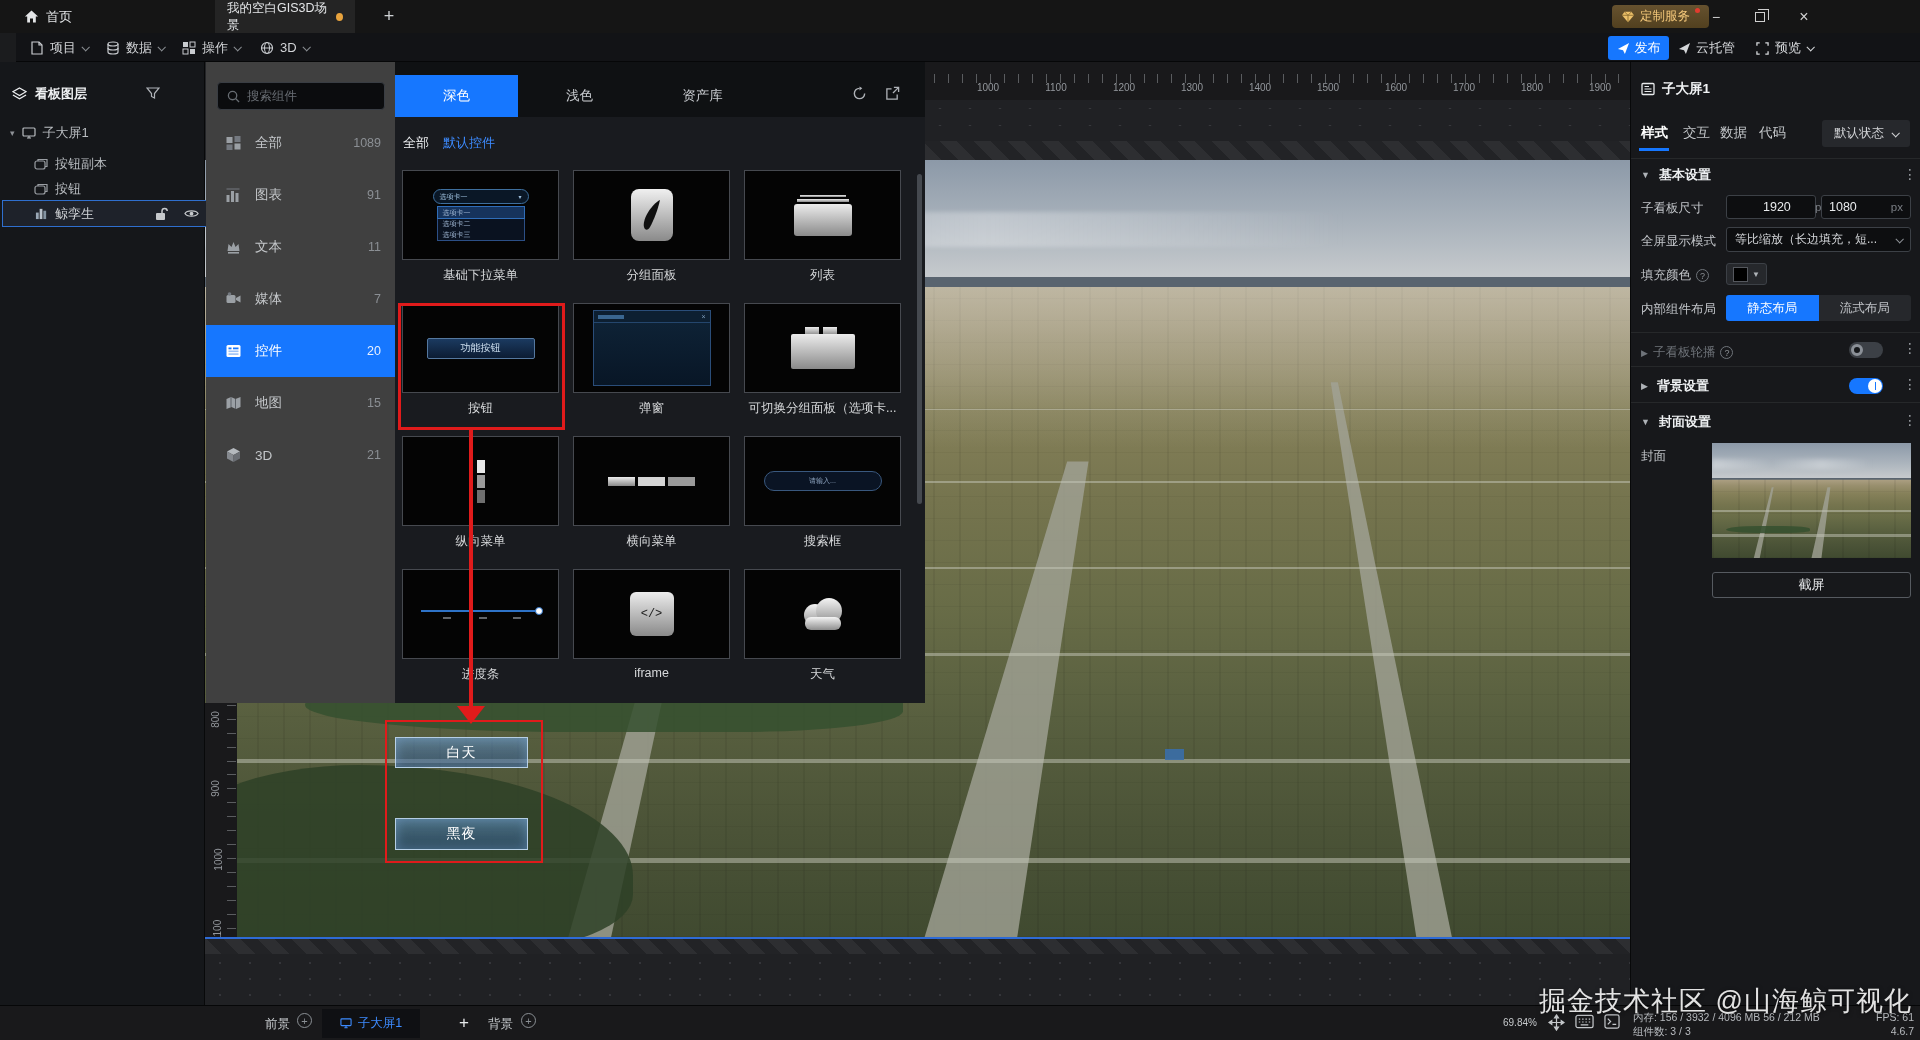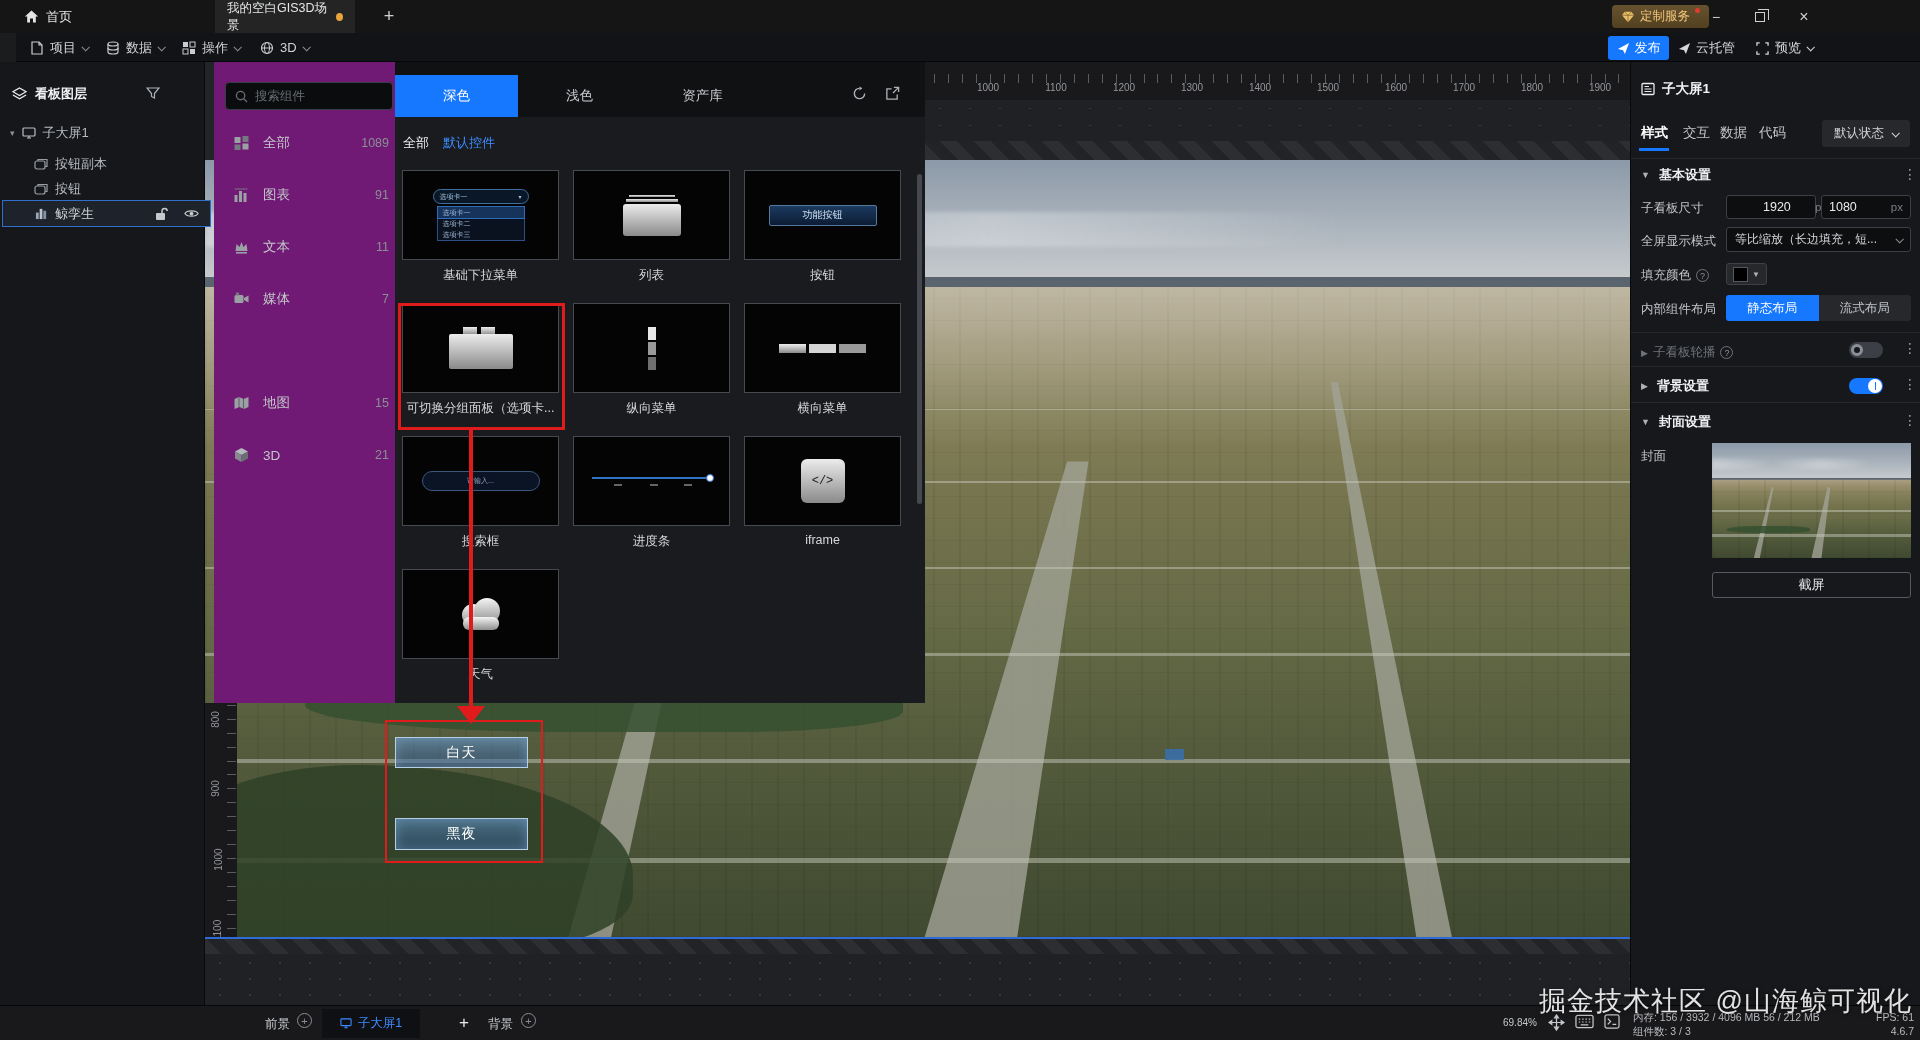--- a/index.html
+++ b/index.html
@@ -63,21 +63,21 @@
   .belowband::before { content:""; position:absolute; left:0; top:0; width:100%; height:15px; background:repeating-linear-gradient(45deg,#2d2e31 0 12px,#222326 12px 24px); }
 
   
   #layers { position:absolute; left:0; top:0; width:205px; height:943px; background:#15171a; border-right:1px solid #08090a; z-index:10; }
   .lp-header { position:absolute; left:12px; top:23px; display:flex; align-items:center; gap:8px; color:#eef0f2; font-size:13px; font-weight:bold; }
   .lp-filter { position:absolute; left:146px; top:24px; }
   .tree-item { position:absolute; display:flex; align-items:center; gap:7px; color:#b9bdc1; font-size:13px; }
   .tree-sel { position:absolute; left:2px; top:138px; width:209px; height:27px; background:#1e222a; border:1px solid #2f6fce; display:flex; align-items:center; gap:7px; padding-left:32px; color:#d4d7da; font-size:13px; }
 
   
-  #cats { position:absolute; left:214px; top:0; width:190px; height:641px; background:#701a75; z-index:10; }
+  #cats { position:absolute; left:206px; top:0; width:190px; height:641px; background:#404040; z-index:10; }
   .search-box { position:absolute; left:11px; top:20px; width:168px; height:28px; background:#0b0c0e; border:1px solid #393d43; border-radius:4px; display:flex; align-items:center; gap:7px; padding:0 9px; }
   .search-box input { flex:1; background:transparent; border:none; outline:none; color:#c8cbce; font-size:12.5px; width:100px; font-family:inherit; }
   .search-box input::placeholder { color:#686d73; }
   .cat-row { position:absolute; left:0; width:190px; height:52px; display:flex; align-items:center; color:#c3c6c9; font-size:13.5px; }
   .cat-row .cicon { margin-left:19px; width:17px; }
   .cat-row .clabel { margin-left:13px; flex:1; }
   .cat-row .ccount { margin-right:15px; color:#8b8f94; font-size:12.5px; }
   .cat-row.sel { background:#1677ff; color:#fff; }
   .cat-row.sel .ccount { color:#e8f0ff; }
 
@@ -390,20 +390,31 @@
       </div>
       <div class="cat-row" style="top:211px;">
         <svg class="cicon" width="16" height="16" viewBox="0 0 16 16">
             <rect x="1" y="4" width="9" height="8" rx="1.5" fill="#9ba0a5"></rect>
             <path d="M10.5 7 L15 4.5 V11.5 L10.5 9 Z" fill="#9ba0a5"></path>
             <circle cx="4" cy="3" r="1.8" fill="#747980"></circle>
           </svg>
         <span class="clabel">媒体</span>
         <span class="ccount">7</span>
       </div>
+      <div class="cat-row sel" style="top:263px;">
+        <svg class="cicon" width="16" height="16" viewBox="0 0 16 16">
+            <rect x="1" y="2" width="14" height="12" rx="1.5" fill="#fff"></rect>
+            <rect x="3" y="4.5" width="3" height="1.8" fill="#1677ff"></rect>
+            <rect x="7.5" y="4.5" width="5.5" height="1.8" fill="#1677ff"></rect>
+            <rect x="3" y="7.5" width="10" height="1.6" fill="#9cc1f5"></rect>
+            <rect x="3" y="10.3" width="10" height="1.6" fill="#9cc1f5"></rect>
+          </svg>
+        <span class="clabel">控件</span>
+        <span class="ccount">20</span>
+      </div>
       <div class="cat-row" style="top:315px;">
         <svg class="cicon" width="16" height="16" viewBox="0 0 16 16">
             <path d="M1 4 L5.5 2 L10 4 L15 2 V12 L10.5 14 L6 12 L1 14 Z" fill="#9ba0a5"></path>
             <path d="M5.5 2 V12 M10 4 V14" stroke="#5c6066" stroke-width="1"></path>
           </svg>
         <span class="clabel">地图</span>
         <span class="ccount">15</span>
       </div>
       <div class="cat-row" style="top:367px;">
         <svg class="cicon" width="16" height="16" viewBox="0 0 16 16">
@@ -447,37 +458,63 @@
               </div>
             <div class="t-list">
               <div class="t-li hl">选项卡一</div>
               <div class="t-li">选项卡二</div>
               <div class="t-li">选项卡三</div>
             </div>
           </div>
           <div class="card-label">基础下拉菜单</div>
         </div>
 
+        <div class="card">
+          <div class="thumb">
+            <svg width="42" height="52" viewBox="0 0 42 52">
+                <defs>
+                  <linearGradient id="sg" x1="0" y1="0" x2="0" y2="1">
+                    <stop offset="0" stop-color="#f0f0f0"></stop>
+                    <stop offset="1" stop-color="#8a8a8a"></stop>
+                  </linearGradient>
+                </defs>
+                <rect width="42" height="52" rx="8" fill="url(#sg)"></rect>
+                <path d="M13 38 C11 30 21 15 29 11 C27 20 23 31 19 38 C17 41.5 14 41.5 13 38 Z" fill="#101010"></path>
+              </svg>
+          </div>
+          <div class="card-label">分组面板</div>
+        </div>
 
         <div class="card">
           <div class="thumb">
             <div class="t-seg" style="width:46px; height:2.5px; margin-bottom:2px;"></div>
             <div class="t-seg" style="width:52px; height:2.5px; margin-bottom:2px;"></div>
             <div class="t-seg" style="width:58px; height:32px; border-radius:3px;"></div>
           </div>
           <div class="card-label">列表</div>
         </div>
 
         <div class="card">
           <div class="thumb">
             <div class="t-btn">功能按钮</div>
           </div>
           <div class="card-label">按钮</div>
         </div>
 
+        <div class="card">
+          <div class="thumb">
+            <div class="t-modal">
+              <div class="t-modal-h">
+                  <span style="width:26px; height:4px; background:#3a6690; display:inline-block;"></span>
+                  <span>×</span>
+                </div>
+            </div>
+          </div>
+          <div class="card-label">弹窗</div>
+        </div>
 
         <div class="card">
           <div class="thumb">
             <div style="position:relative; width:64px; height:42px;">
               <div class="t-seg" style="position:absolute; left:14px; top:0; width:14px; height:8px;"></div>
               <div class="t-seg" style="position:absolute; left:32px; top:0; width:14px; height:8px;"></div>
               <div class="t-seg" style="position:absolute; left:0; top:7px; width:64px; height:35px; border-radius:2px;"></div>
             </div>
           </div>
           <div class="card-label">可切换分组面板（选项卡...</div>

